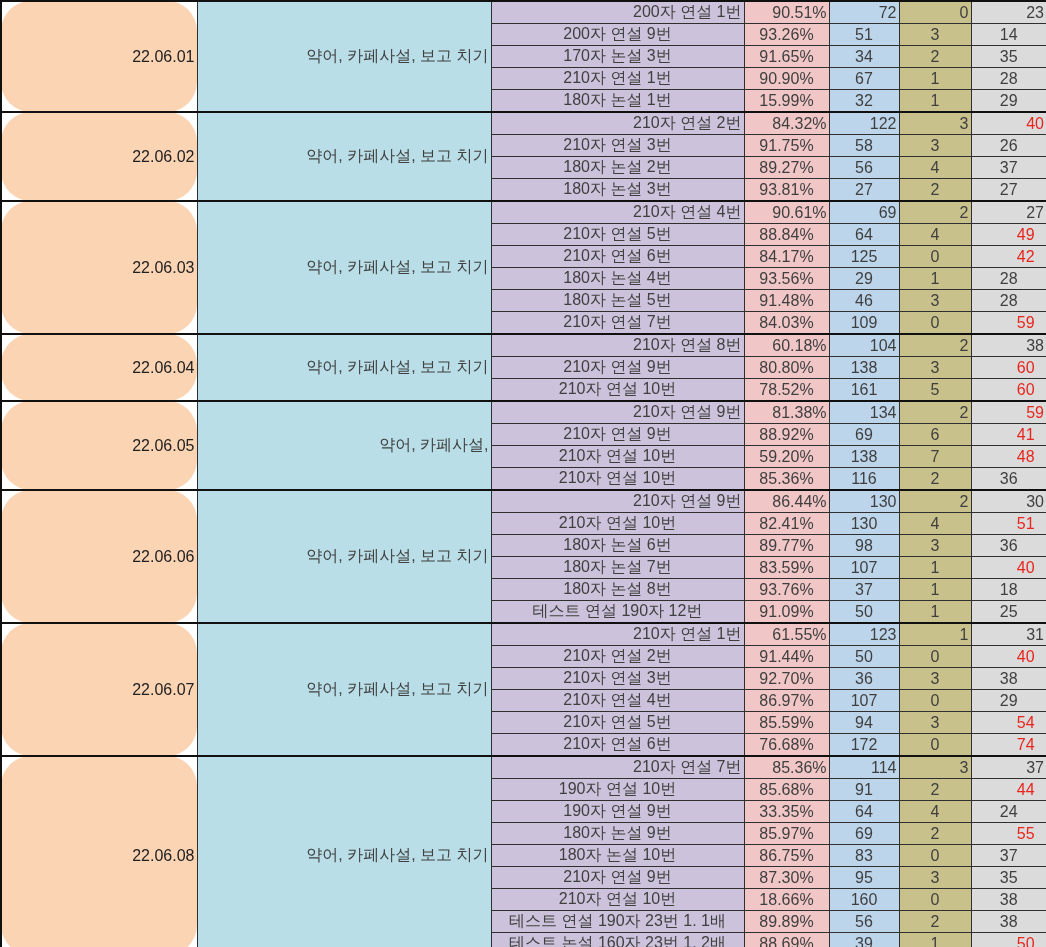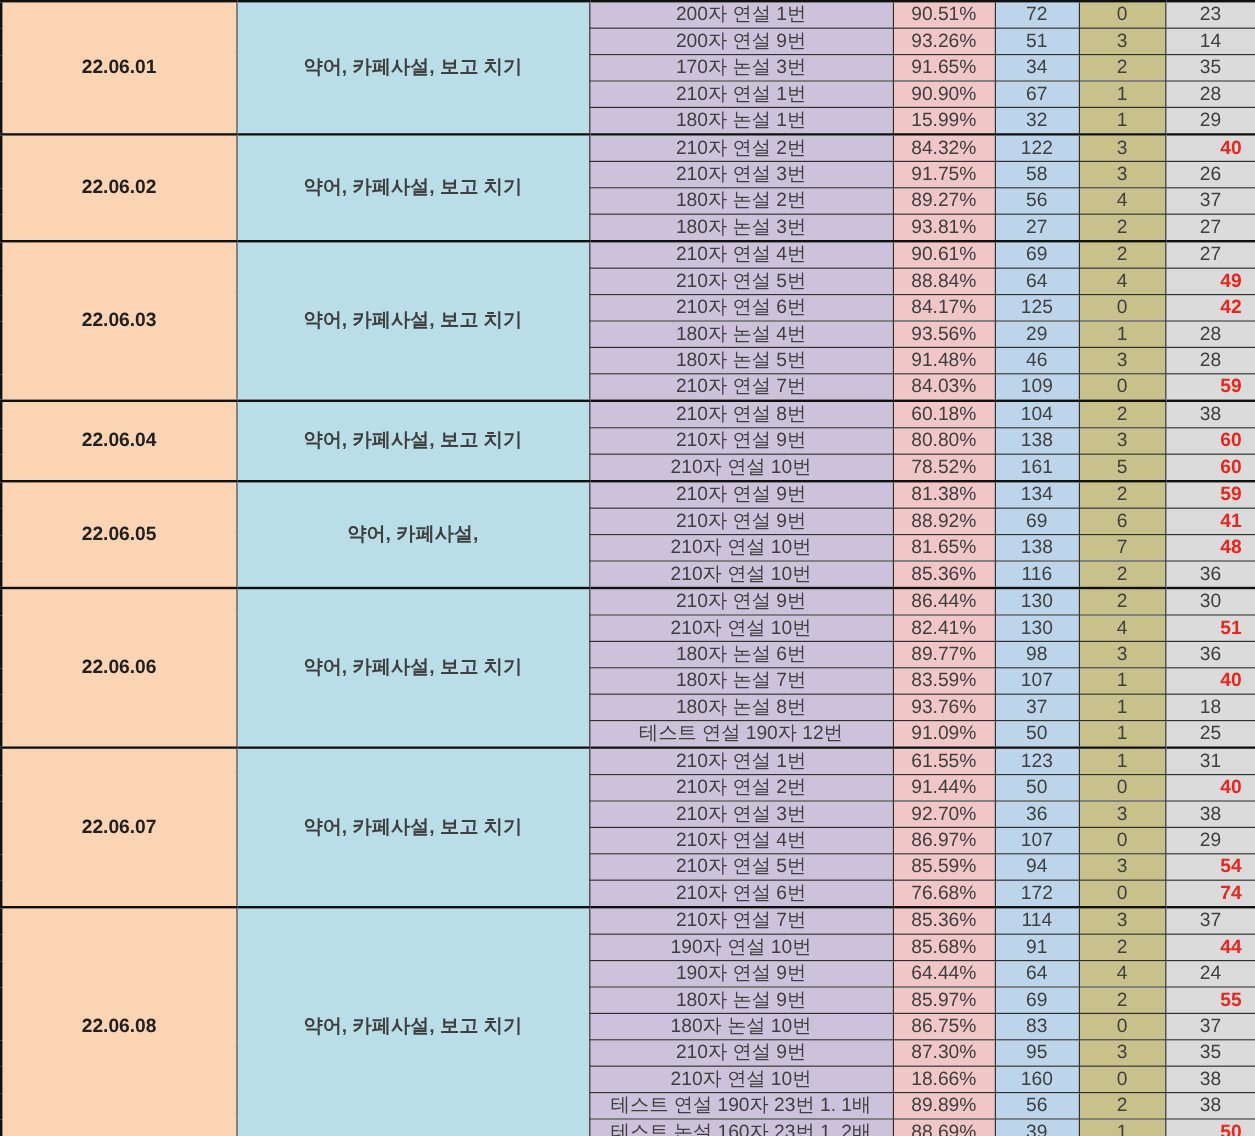--- a/index.html
+++ b/index.html
@@ -33,35 +33,37 @@
     border: 1px solid var(--grid, #2f2f2f);
     text-align: center;
     vertical-align: middle;
     padding: 0 2px;
     white-space: nowrap;
     overflow: hidden;
     height: 20px;
   }
   tr.group-start td {
     border-top: 2px solid var(--group_border, #101010);
+    text-align: right;
   }
   td.date-cell {
     background: var(--date_bg, #fbd4b4);
-    font-weight: bold;
+    font-weight: normal;
     color: var(--date_text, #212121);
-  }
-  td.desc-cell { background: var(--desc_bg, #b9dee7); font-weight: bold; }
+    border-radius: 30px;
+  }
+  td.desc-cell { background: var(--desc_bg, #b9dee7); }
   td.task-cell { background: var(--task_bg, #cdc2db); }
   td.pct-cell  { background: var(--pct_bg,  #f0c6c6); }
   td.v1-cell   { background: var(--v1_bg,   #bcd5ea); }
   td.v2-cell   { background: var(--v2_bg,   #c9c18c); }
   td.v3-cell   { background: var(--v3_bg,   #dbdbdb); }
   td.alert {
     color: var(--alert_text, #e8261e);
-    font-weight: bold;
+    font-weight: normal;
     padding-left: 36px;
   }
 </style>
 </head>
 <body>
 
 <table class="log">
   <colgroup>
     <col class="w-date">
     <col class="w-desc">
@@ -217,21 +219,21 @@
       </tr>
       <tr>
         <td class="task-cell">210자 연설 9번</td>
         <td class="pct-cell">88.92%</td>
         <td class="v1-cell">69</td>
         <td class="v2-cell">6</td>
         <td class="v3-cell alert">41</td>
       </tr>
       <tr>
         <td class="task-cell">210자 연설 10번</td>
-        <td class="pct-cell">81.65%</td>
+        <td class="pct-cell">59.20%</td>
         <td class="v1-cell">138</td>
         <td class="v2-cell">7</td>
         <td class="v3-cell alert">48</td>
       </tr>
       <tr>
         <td class="task-cell">210자 연설 10번</td>
         <td class="pct-cell">85.36%</td>
         <td class="v1-cell">116</td>
         <td class="v2-cell">2</td>
         <td class="v3-cell">36</td>
@@ -335,21 +337,21 @@
       </tr>
       <tr>
         <td class="task-cell">190자 연설 10번</td>
         <td class="pct-cell">85.68%</td>
         <td class="v1-cell">91</td>
         <td class="v2-cell">2</td>
         <td class="v3-cell alert">44</td>
       </tr>
       <tr>
         <td class="task-cell">190자 연설 9번</td>
-        <td class="pct-cell">64.44%</td>
+        <td class="pct-cell">33.35%</td>
         <td class="v1-cell">64</td>
         <td class="v2-cell">4</td>
         <td class="v3-cell">24</td>
       </tr>
       <tr>
         <td class="task-cell">180자 논설 9번</td>
         <td class="pct-cell">85.97%</td>
         <td class="v1-cell">69</td>
         <td class="v2-cell">2</td>
         <td class="v3-cell alert">55</td>

